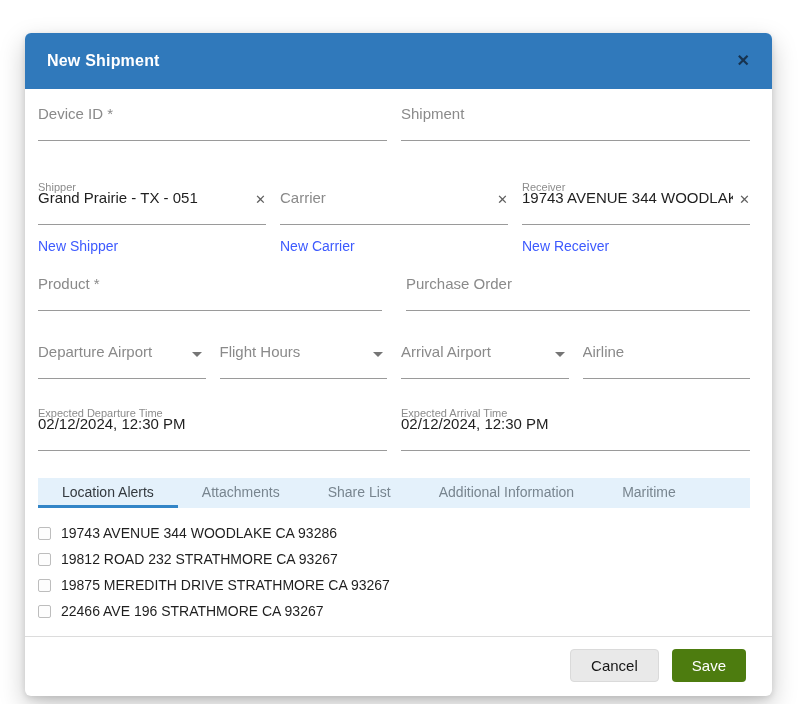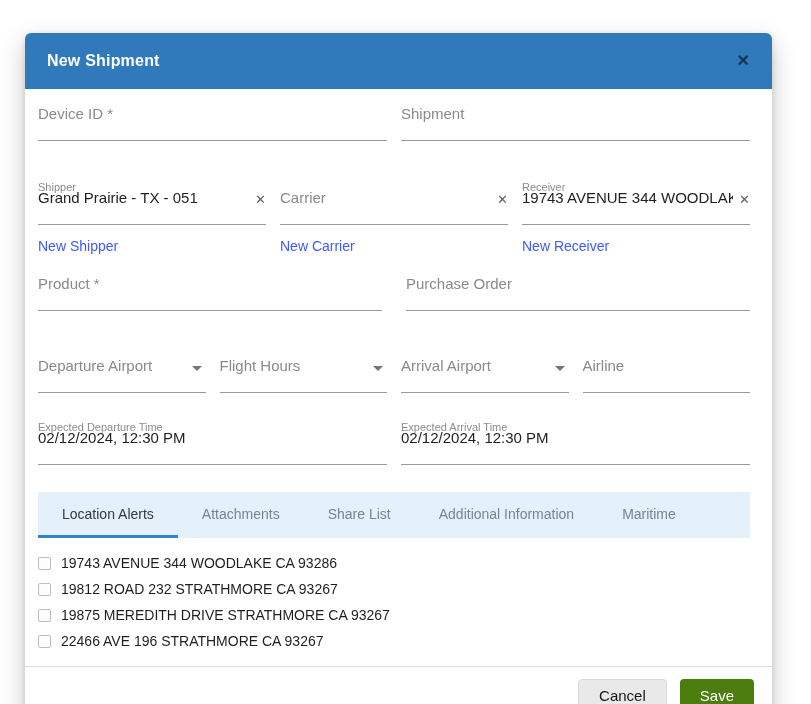--- a/index.html
+++ b/index.html
@@ -40,21 +40,21 @@
     cursor: pointer;
     line-height: 1;
   }
   
   .modal-body { padding: 0 22px 0 13px; }
   .row { display: flex; gap: 14px; }
   .col { flex: 1; min-width: 0; }
   .row-1 { margin-top: 26px; }
   .row-2 { margin-top: 40px; }
   .row-3 { margin-top: 30px; gap: 24px; }
-  .row-4 { margin-top: 56px; }
+  .row-4 { margin-top: 42px; }
   .row-5 { margin-top: 28px; }
 
   .field {
     display: flex;
     align-items: flex-end;
     border-bottom: 1px solid #9a9a9a;
     height: 26px;
     padding-bottom: 18px;
     font-size: 15px;
   }
@@ -89,21 +89,21 @@
     display: inline-block;
     margin-top: 13px;
     color: #3d5afe;
     font-size: 14px;
     cursor: pointer;
   }
   
   .tabbar {
     margin-top: 27px;
     background: #e4f1fb;
-    height: 46px;
+    height: 30px;
     display: flex;
     align-items: stretch;
   }
   .tab {
     display: flex;
     align-items: center;
     padding: 0 24px;
     font-size: 14px;
     color: #78858f;
     cursor: pointer;
@@ -133,21 +133,21 @@
   
   .divider {
     margin-top: 12px;
     border-top: 1px solid #dcdcdc;
   }
   .modal-footer {
     display: flex;
     justify-content: flex-end;
     align-items: center;
     gap: 13px;
-    padding: 12px 18px 14px 22px;
+    padding: 12px 26px 14px 22px;
   }
   .btn {
     height: 33px;
     padding: 0 20px;
     border: none;
     border-radius: 4px;
     font-size: 15px;
     font-family: "Liberation Sans", sans-serif;
     cursor: pointer;
   }

